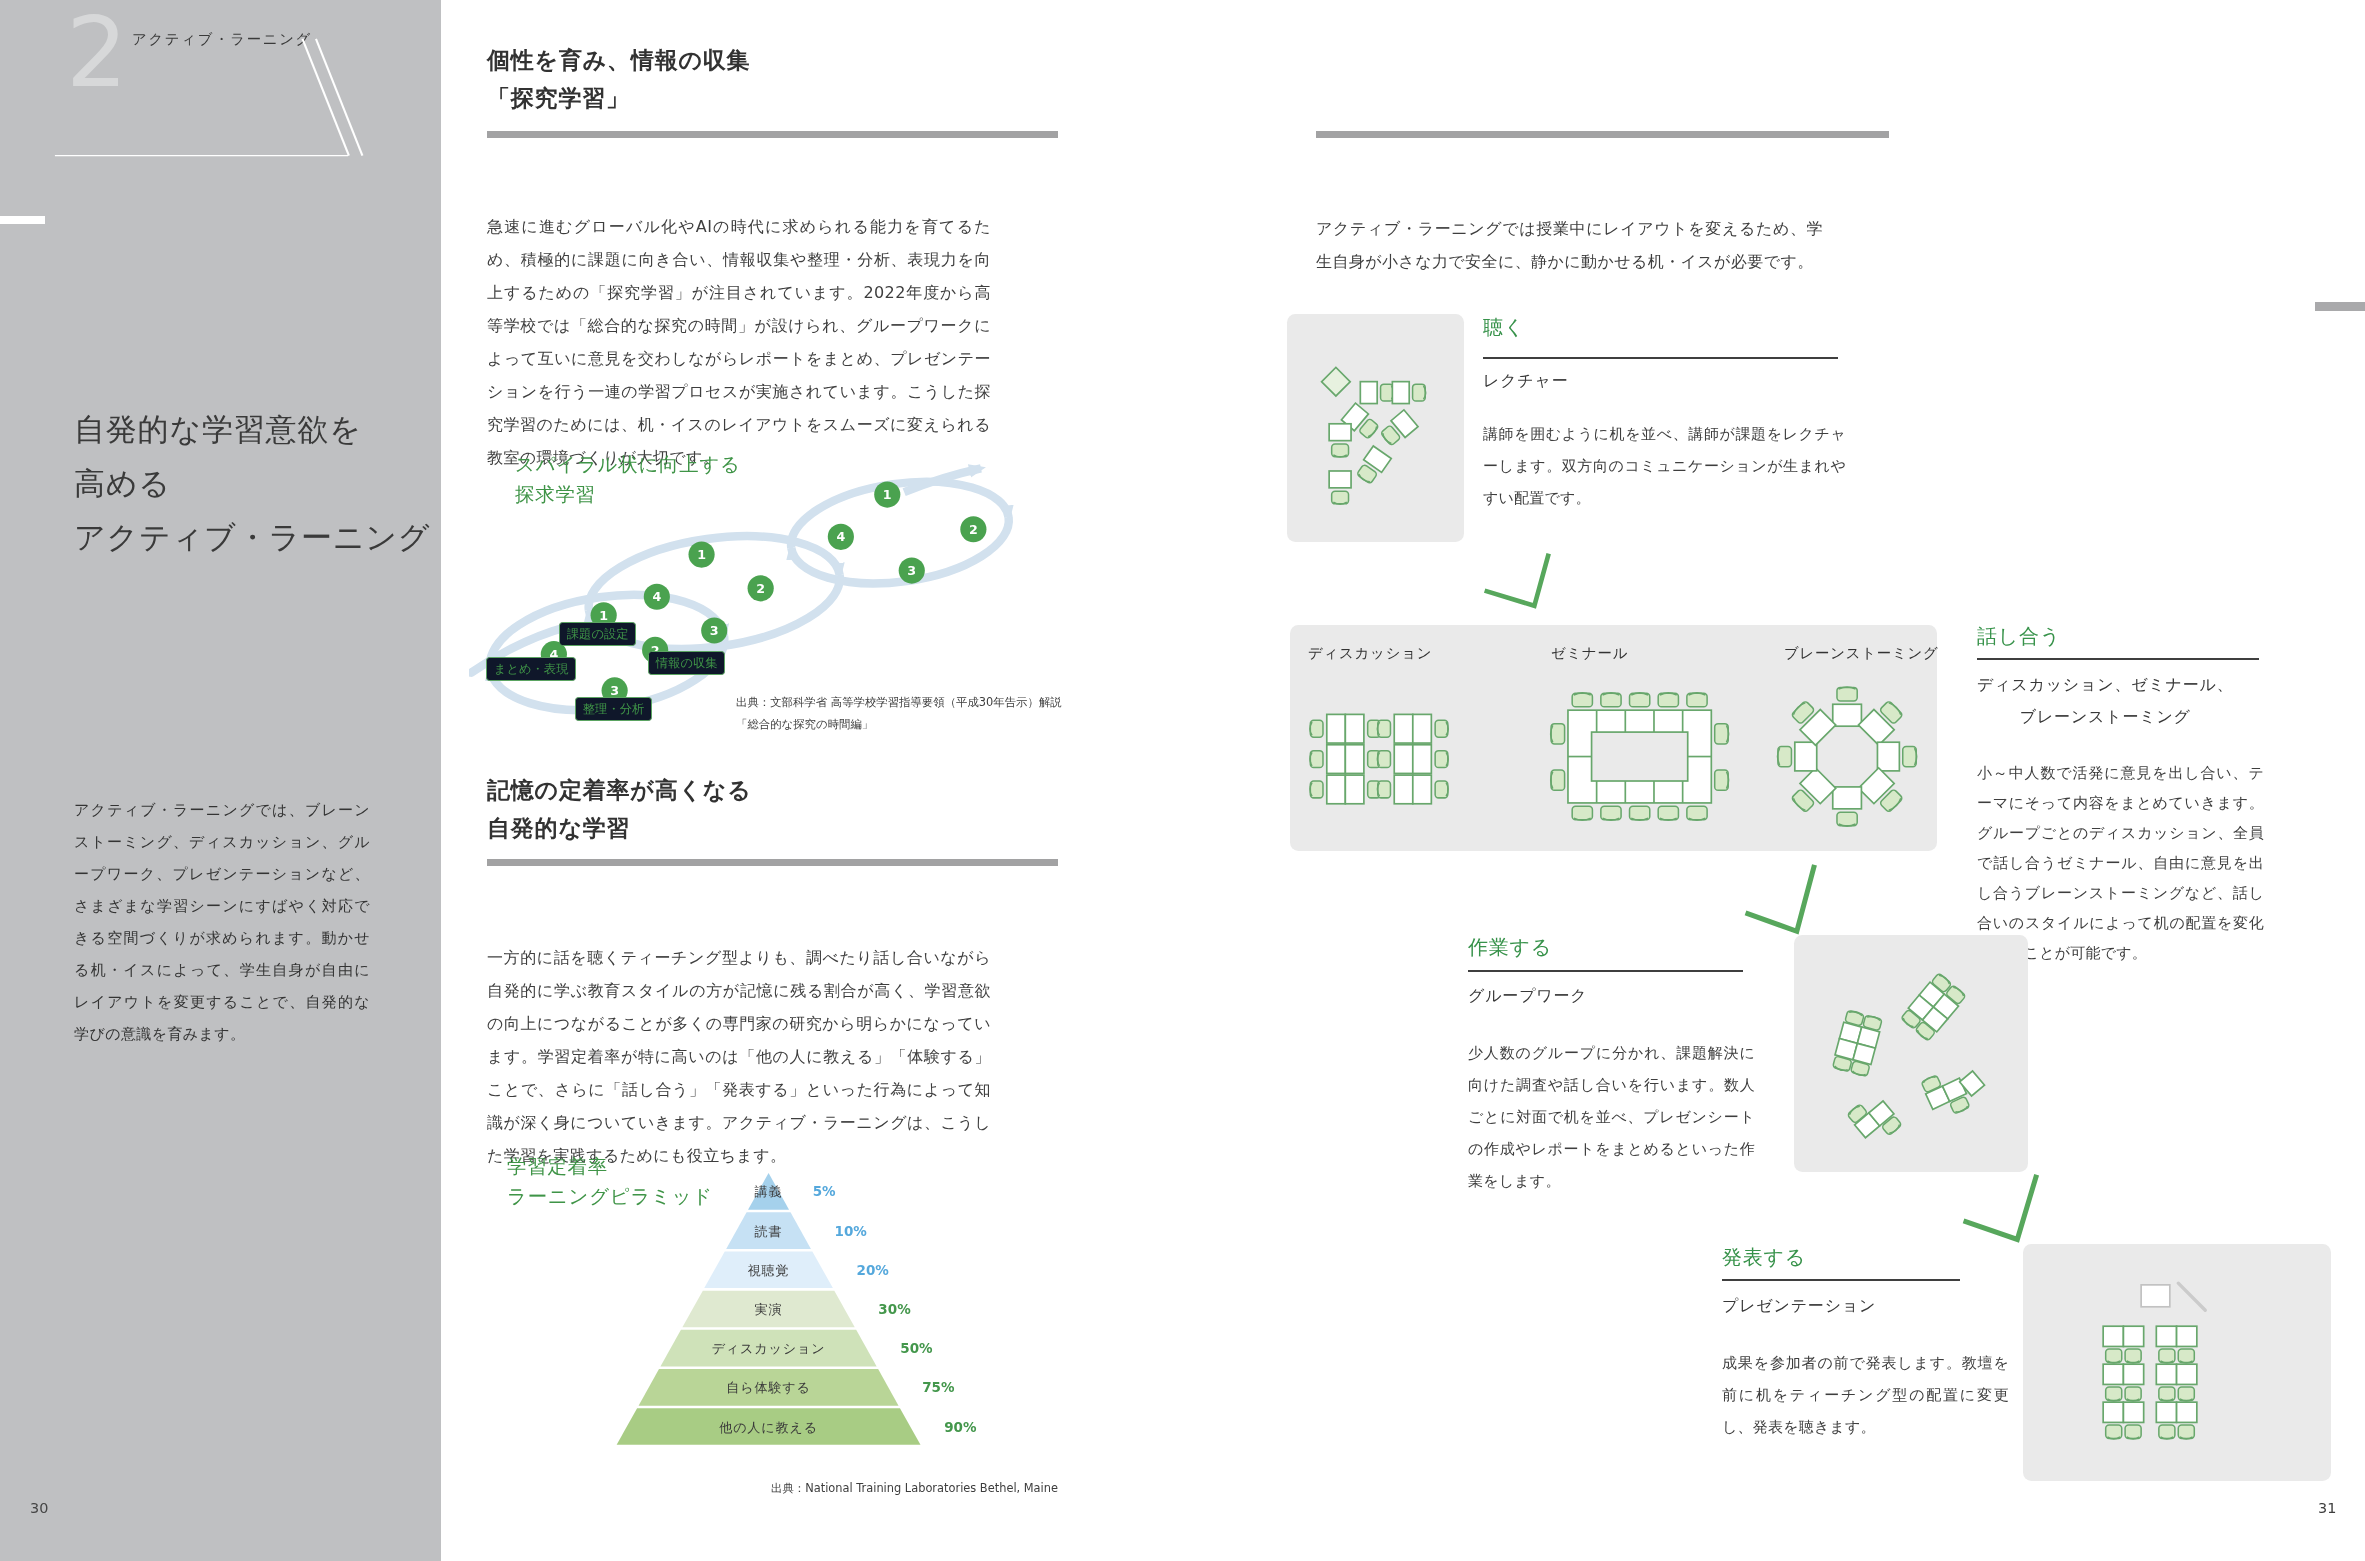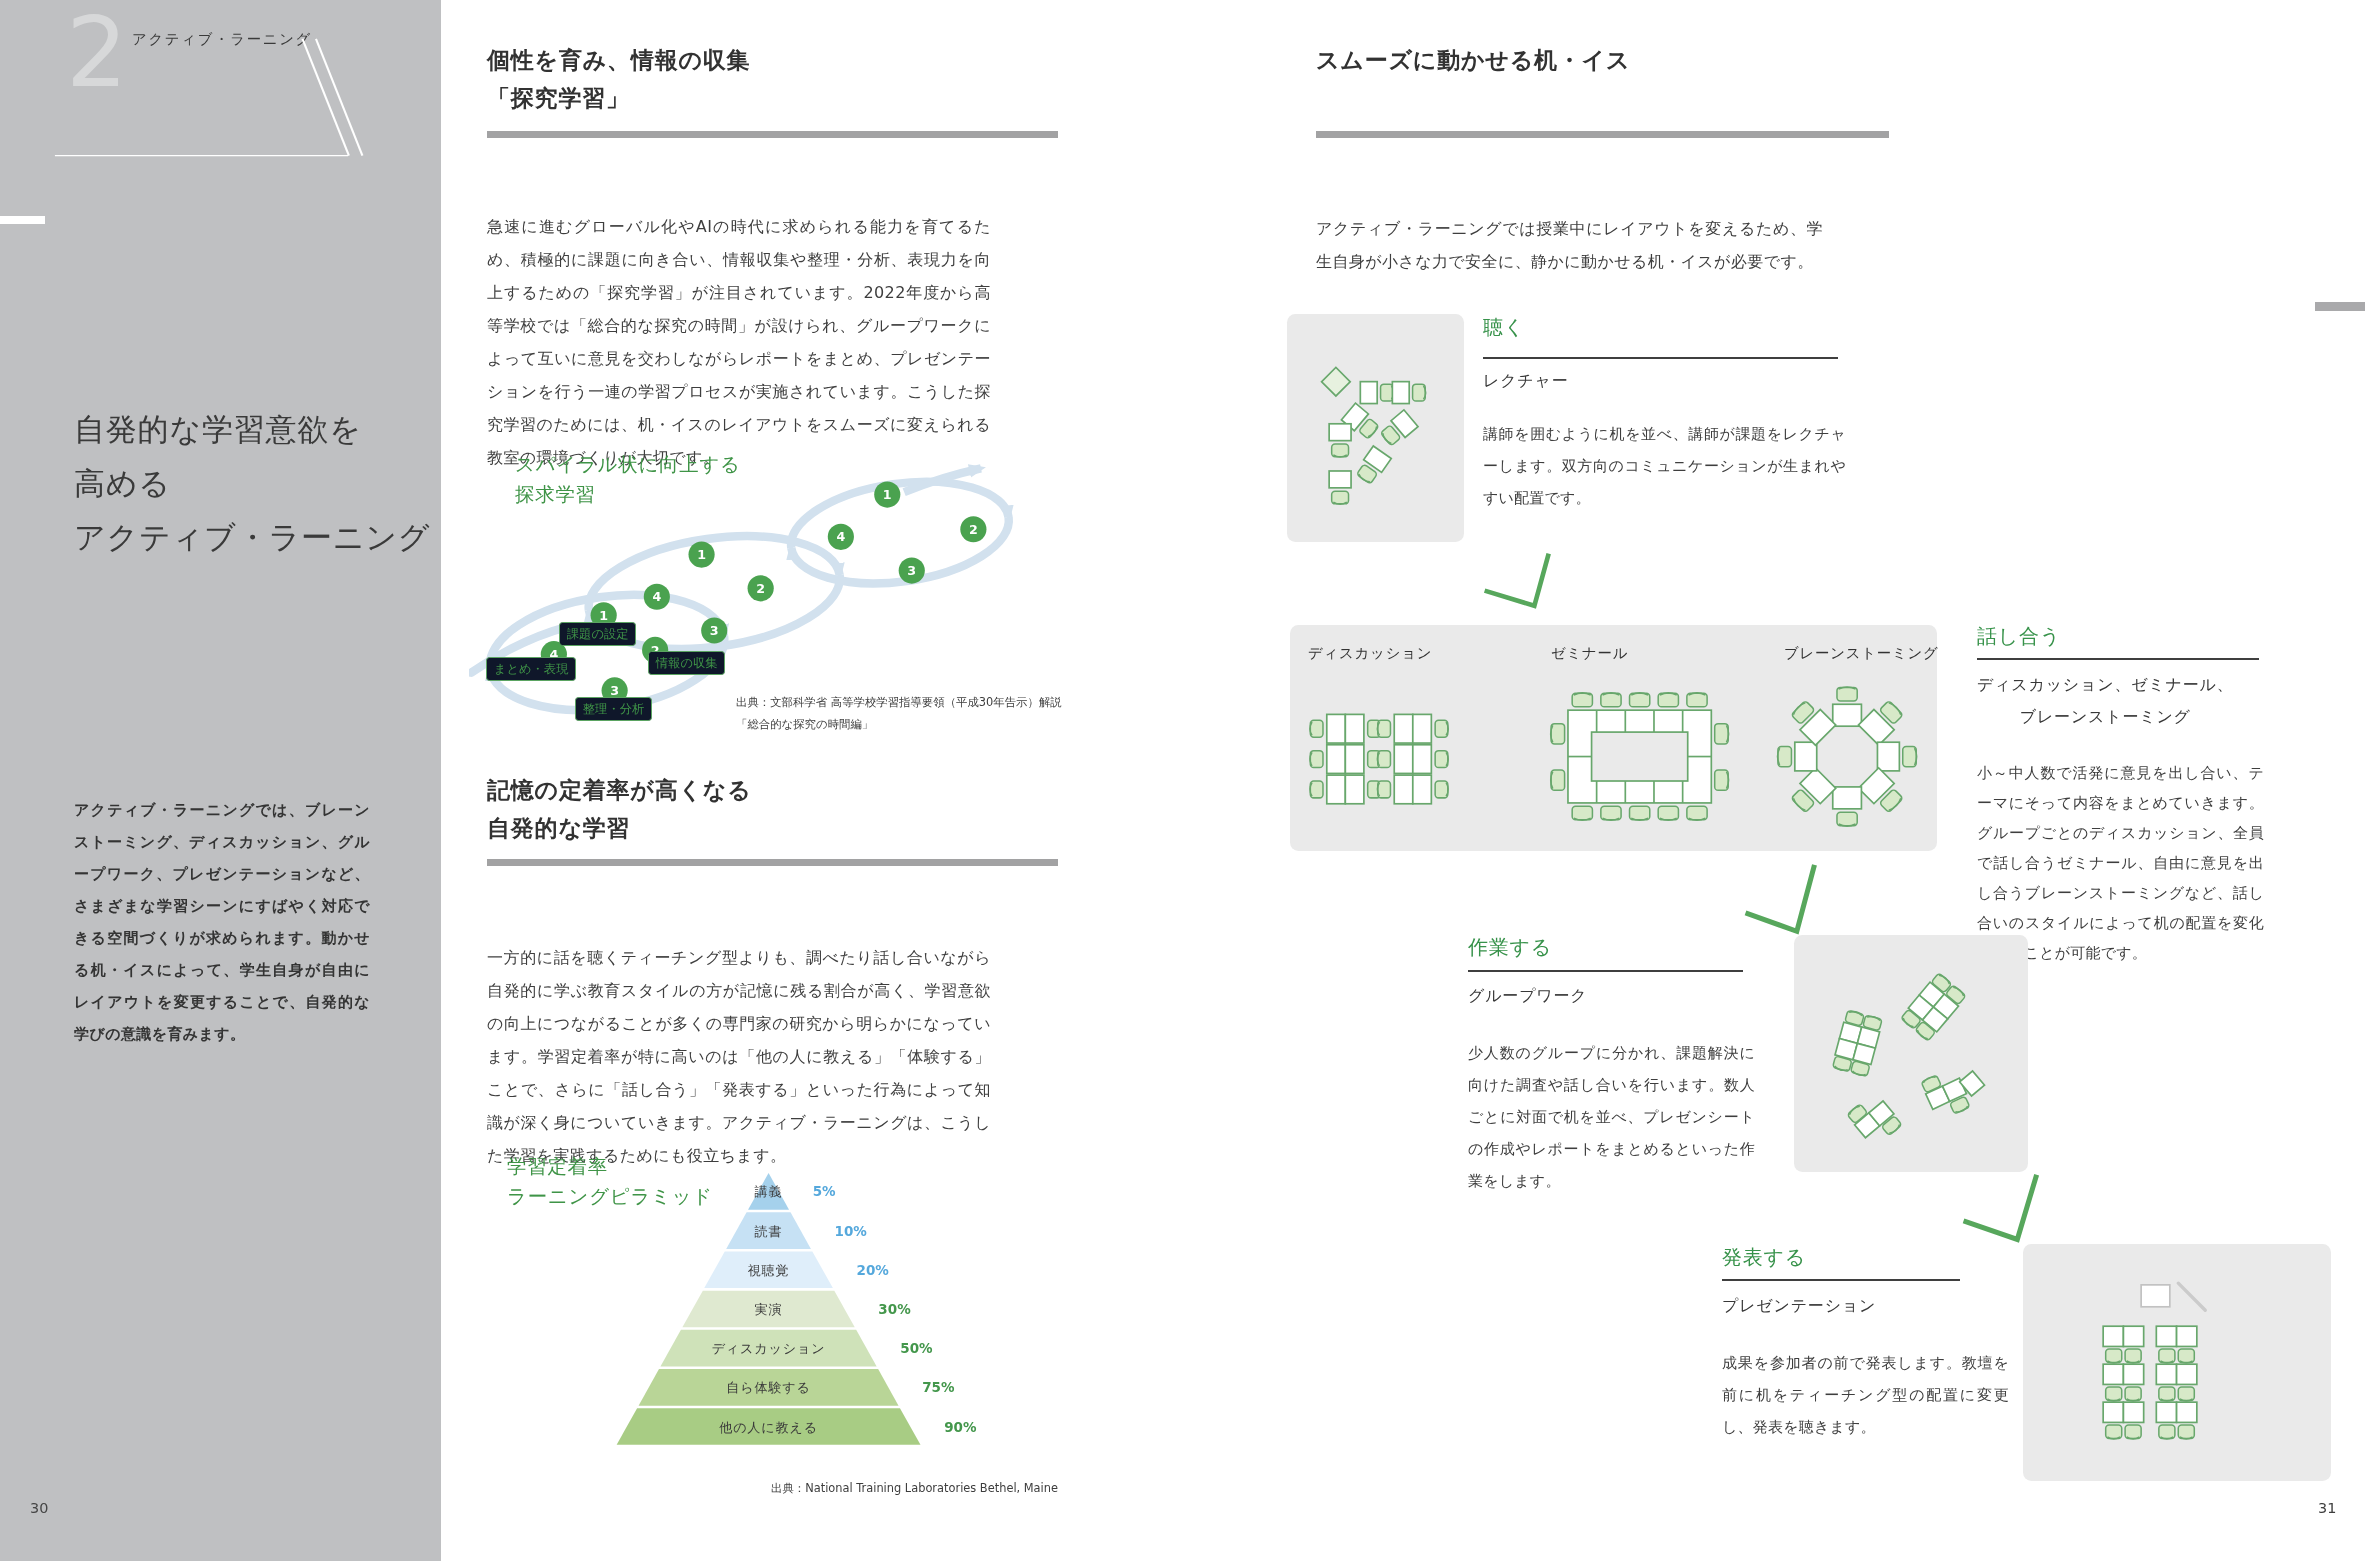--- a/index.html
+++ b/index.html
@@ -4,21 +4,21 @@
 <style>
   html,body{margin:0;padding:0;background:#fff;}
   .canvas{position:relative;width:2366px;height:1561px;background:#ffffff;overflow:hidden;
           font-family:"DejaVu Sans","Liberation Sans",sans-serif;color:#3c3c3c;}
   .abs{position:absolute;}
   
   .sidebar{position:absolute;left:0;top:0;width:441px;height:1561px;background:#bfc0c2;}
   .chapter-num{position:absolute;left:66px;top:0px;font-size:97px;color:#d7d8d9;font-weight:400;line-height:1.1;}
   .chapter-label{position:absolute;left:132px;top:30px;font-size:14.4px;color:#3a3a3a;letter-spacing:1.7px;}
   .sidebar-title{position:absolute;left:74px;top:402px;font-size:31px;line-height:54px;color:#3a3a3a;letter-spacing:0.8px;font-weight:400;}
-  .sidebar-para{position:absolute;left:74px;top:779px;width:296px;font-size:15px;line-height:32px;color:#343434;text-align:justify;letter-spacing:0.4px;font-weight:bold;}
+  .sidebar-para{position:absolute;left:74px;top:779px;width:296px;font-size:15px;line-height:32px;color:#343434;text-align:justify;letter-spacing:0.4px;}
   .pagenum{position:absolute;font-size:14.4px;color:#454545;}
   .fold-dash-left{position:absolute;left:0;top:216px;width:45px;height:8.4px;background:#ffffff;}
   .fold-dash-right{position:absolute;left:2315px;top:302px;width:51px;height:9.3px;background:#a9a9ab;}
   
   .main-heading{position:absolute;font-size:23px;font-weight:bold;line-height:38px;color:#323232;letter-spacing:0.8px;}
   .thick-rule{position:absolute;height:6.8px;background:#a2a2a3;}
   .body-text{position:absolute;font-size:16px;line-height:33px;color:#3e3e3e;text-align:justify;letter-spacing:0.4px;}
   .green-title{position:absolute;font-size:19.4px;line-height:30px;color:#3f9447;letter-spacing:0.8px;}
   .source-note{position:absolute;font-size:11.4px;line-height:22px;color:#3d3d3d;}
   
@@ -157,21 +157,20 @@
       <text x="412.0" y="265.9" class="pyr-value" fill="#44974c">75%</text>
       <polygon points="74.3,284.6 385.7,284.6 410.0,328.0 50.0,328.0" fill="#a8cc84"></polygon>
       <text x="230" y="312.3" class="pyr-label">他の人に教える</text>
       <text x="438.0" y="312.3" class="pyr-value" fill="#44974c">90%</text>
     </svg>
   <div class="source-note" style="left:708px;top:1477px;width:350px;text-align:right">出典：National Training Laboratories Bethel, Maine</div>
 
   <div class="fold-dash-right"></div>
 
   <div class="main-heading" style="left:1316px;top:41px">
-    <div>スムーズに動かせる机・イス</div>
   </div>
   <div class="thick-rule" style="left:1316px;top:131px;width:573px"></div>
   <p class="body-text" style="left:1316px;top:196px;width:507px">アクティブ・ラーニングでは授業中にレイアウトを変えるため、学生自身が小さな力で安全に、静かに動かせる机・イスが必要です。</p>
 
   <div class="gray-box" style="left:1287px;top:314px;width:177px;height:228px">
     <svg id="lecture-svg" style="position:absolute;left:0;top:0;width:177px;height:228px" viewBox="0 0 210 270">
         <g transform="rotate(45 58 80)">
           <rect x="46" y="68" width="24" height="24" fill="#e7f1df" stroke="#68a76c" stroke-width="2"></rect>
         </g>
         <g transform="rotate(-90 108 93)">

